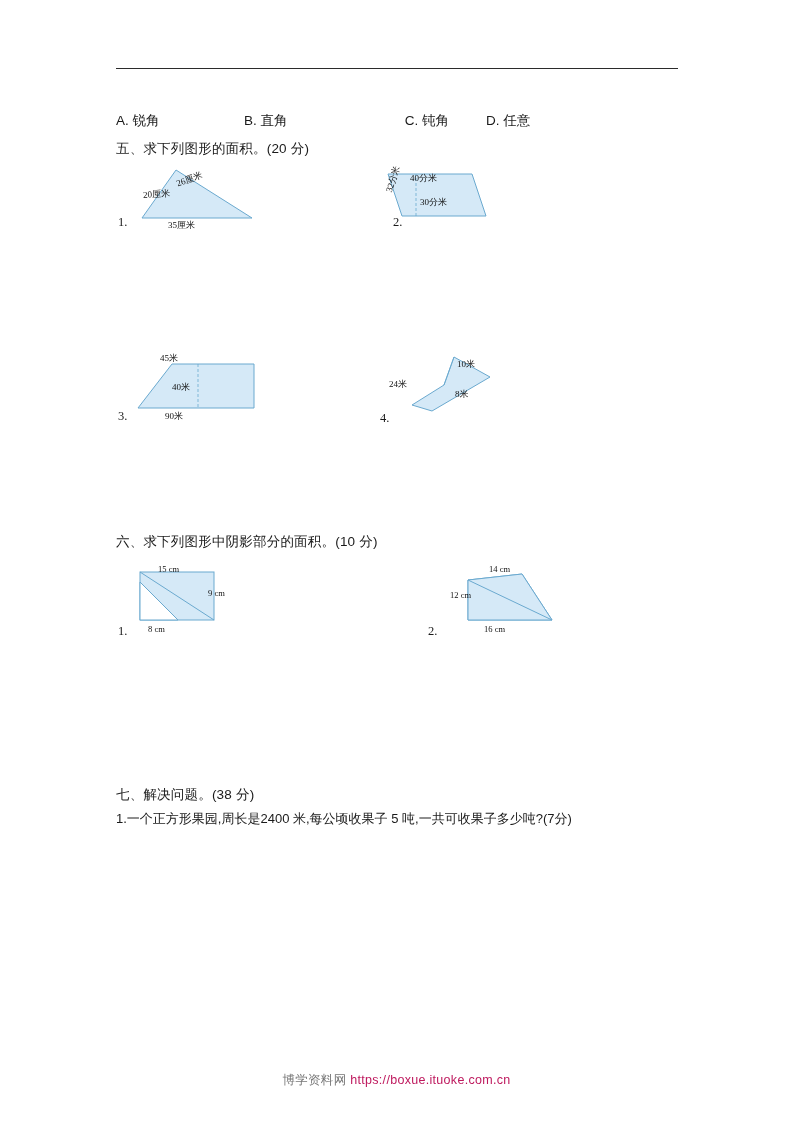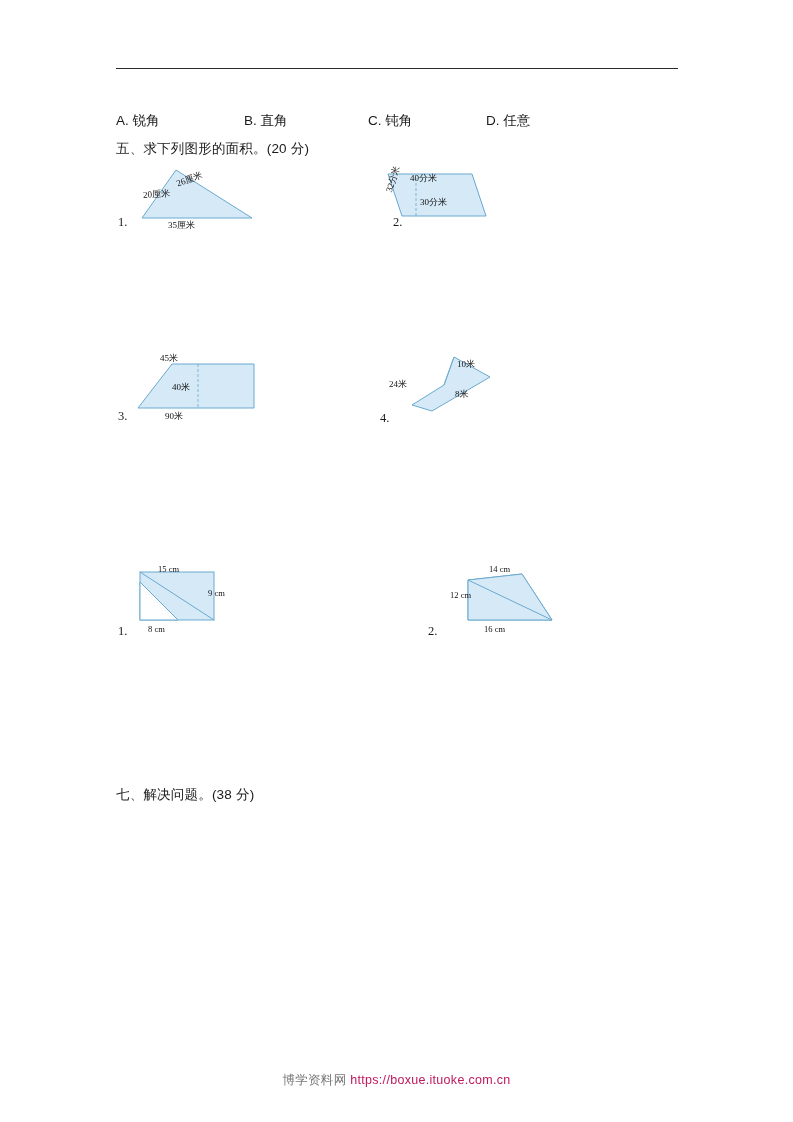--- a/index.html
+++ b/index.html
@@ -42,21 +42,21 @@
     left: 116px;
     top: 112px;
     font-size: 13.5px;
     white-space: nowrap;
   }
   .q4-options span.opt {
     display: inline-block;
   }
   .opt-a { width: 128px; }
   .opt-b { width: 124px; }
-  .opt-c { width: 118px; }
+  .opt-c { width: 118px; text-align: center; }
 
   .sec-head {
     position: absolute;
     font-size: 13.5px;
     white-space: nowrap;
     letter-spacing: 0.2px;
   }
   .sec5 { left: 116px; top: 140px; }
   .sec6 { left: 116px; top: 533px; }
   .sec7 { left: 116px; top: 786px; }
@@ -149,20 +149,21 @@
   <div class="fig" style="left:410px; top:355px;">
     <svg width="90" height="62" viewBox="0 0 90 62">
       <polygon points="44,2 80,22 22,56 2,50 34,30" fill="#d5e9f7" stroke="#6aa9cf" stroke-width="1"></polygon>
       <line x1="34" y1="30" x2="44" y2="2" stroke="#6aa9cf" stroke-width="0.8"></line>
     </svg>
   </div>
   <div class="dim" style="left:457px; top:358px;">10米</div>
   <div class="dim" style="left:389px; top:378px;">24米</div>
   <div class="dim" style="left:427px; top:388px;margin-left:28px;">8米</div>
 
+  <div class="sec-head sec6">六、求下列图形中阴影部分的面积。(10 分)</div>
 
   <div class="item-num" style="left:118px; top:624px;">1.</div>
   <div class="fig" style="left:138px; top:570px;">
     <svg width="84" height="54" viewBox="0 0 84 54">
       <rect x="2" y="2" width="74" height="48" fill="#d5e9f7" stroke="#6aa9cf" stroke-width="1"></rect>
       <polygon points="2,50 40,50 2,12" fill="#ffffff" stroke="#6aa9cf" stroke-width="1"></polygon>
       <line x1="2" y1="2" x2="76" y2="50" stroke="#6aa9cf" stroke-width="1"></line>
     </svg>
   </div>
   <div class="dim small" style="left:158px; top:564px;">15 cm</div>
@@ -175,18 +176,19 @@
       <polygon points="2,8 56,2 86,48 2,48" fill="none" stroke="#6aa9cf" stroke-width="1"></polygon>
       <polygon points="2,8 56,2 86,48 2,48" fill="#d5e9f7" stroke="#6aa9cf" stroke-width="1"></polygon>
       <line x1="2" y1="8" x2="86" y2="48" stroke="#6aa9cf" stroke-width="1"></line>
     </svg>
   </div>
   <div class="dim small" style="left:489px; top:564px;">14 cm</div>
   <div class="dim small" style="left:450px; top:590px;">12 cm</div>
   <div class="dim small" style="left:484px; top:624px;">16 cm</div>
 
   <div class="sec-head sec7">七、解决问题。(38 分)</div>
+  <div class="q7-1">1.一个正方形果园,周长是2400 米,每公顷收果子 5 吨,一共可收果子多少吨?(7分)</div>
 
   <div class="footer">
     <span>博学资料网</span>
     <span class="site">https://boxue.ituoke.com.cn</span>
   </div>
 </div>
 
 </body></html>

